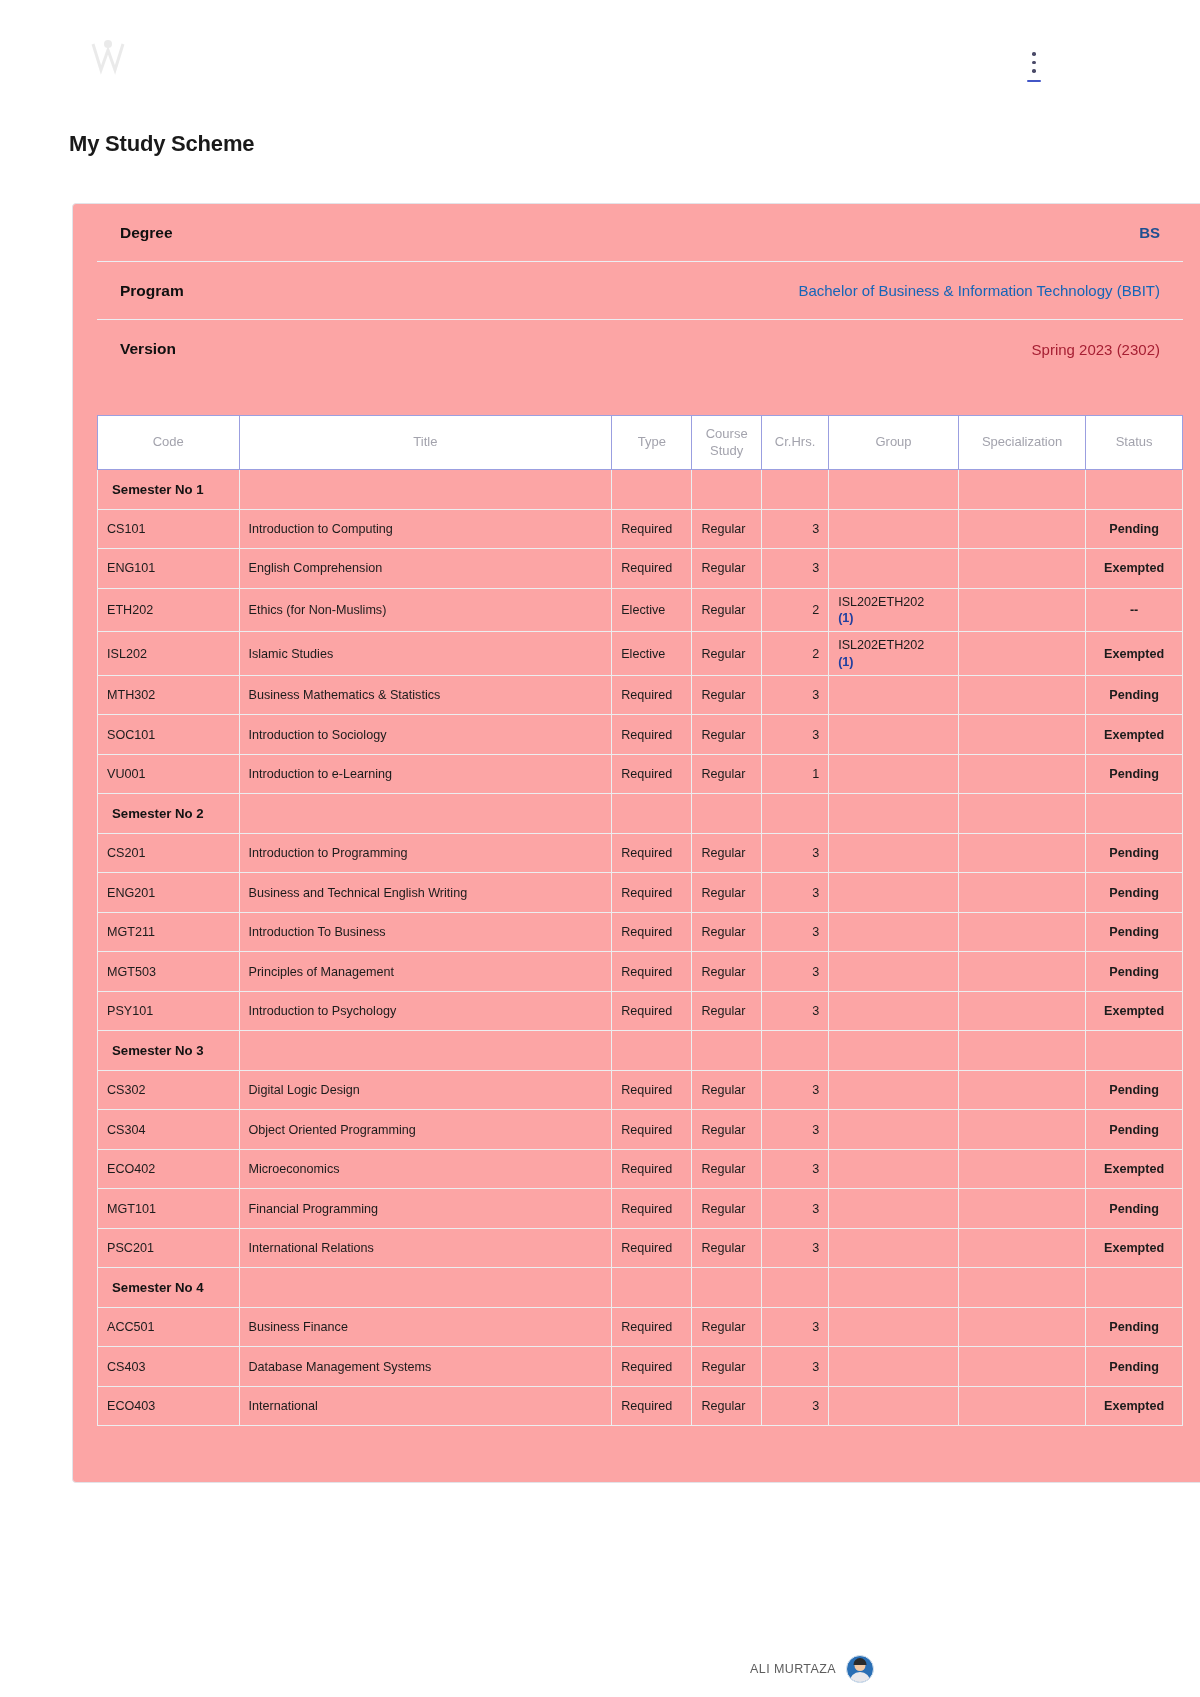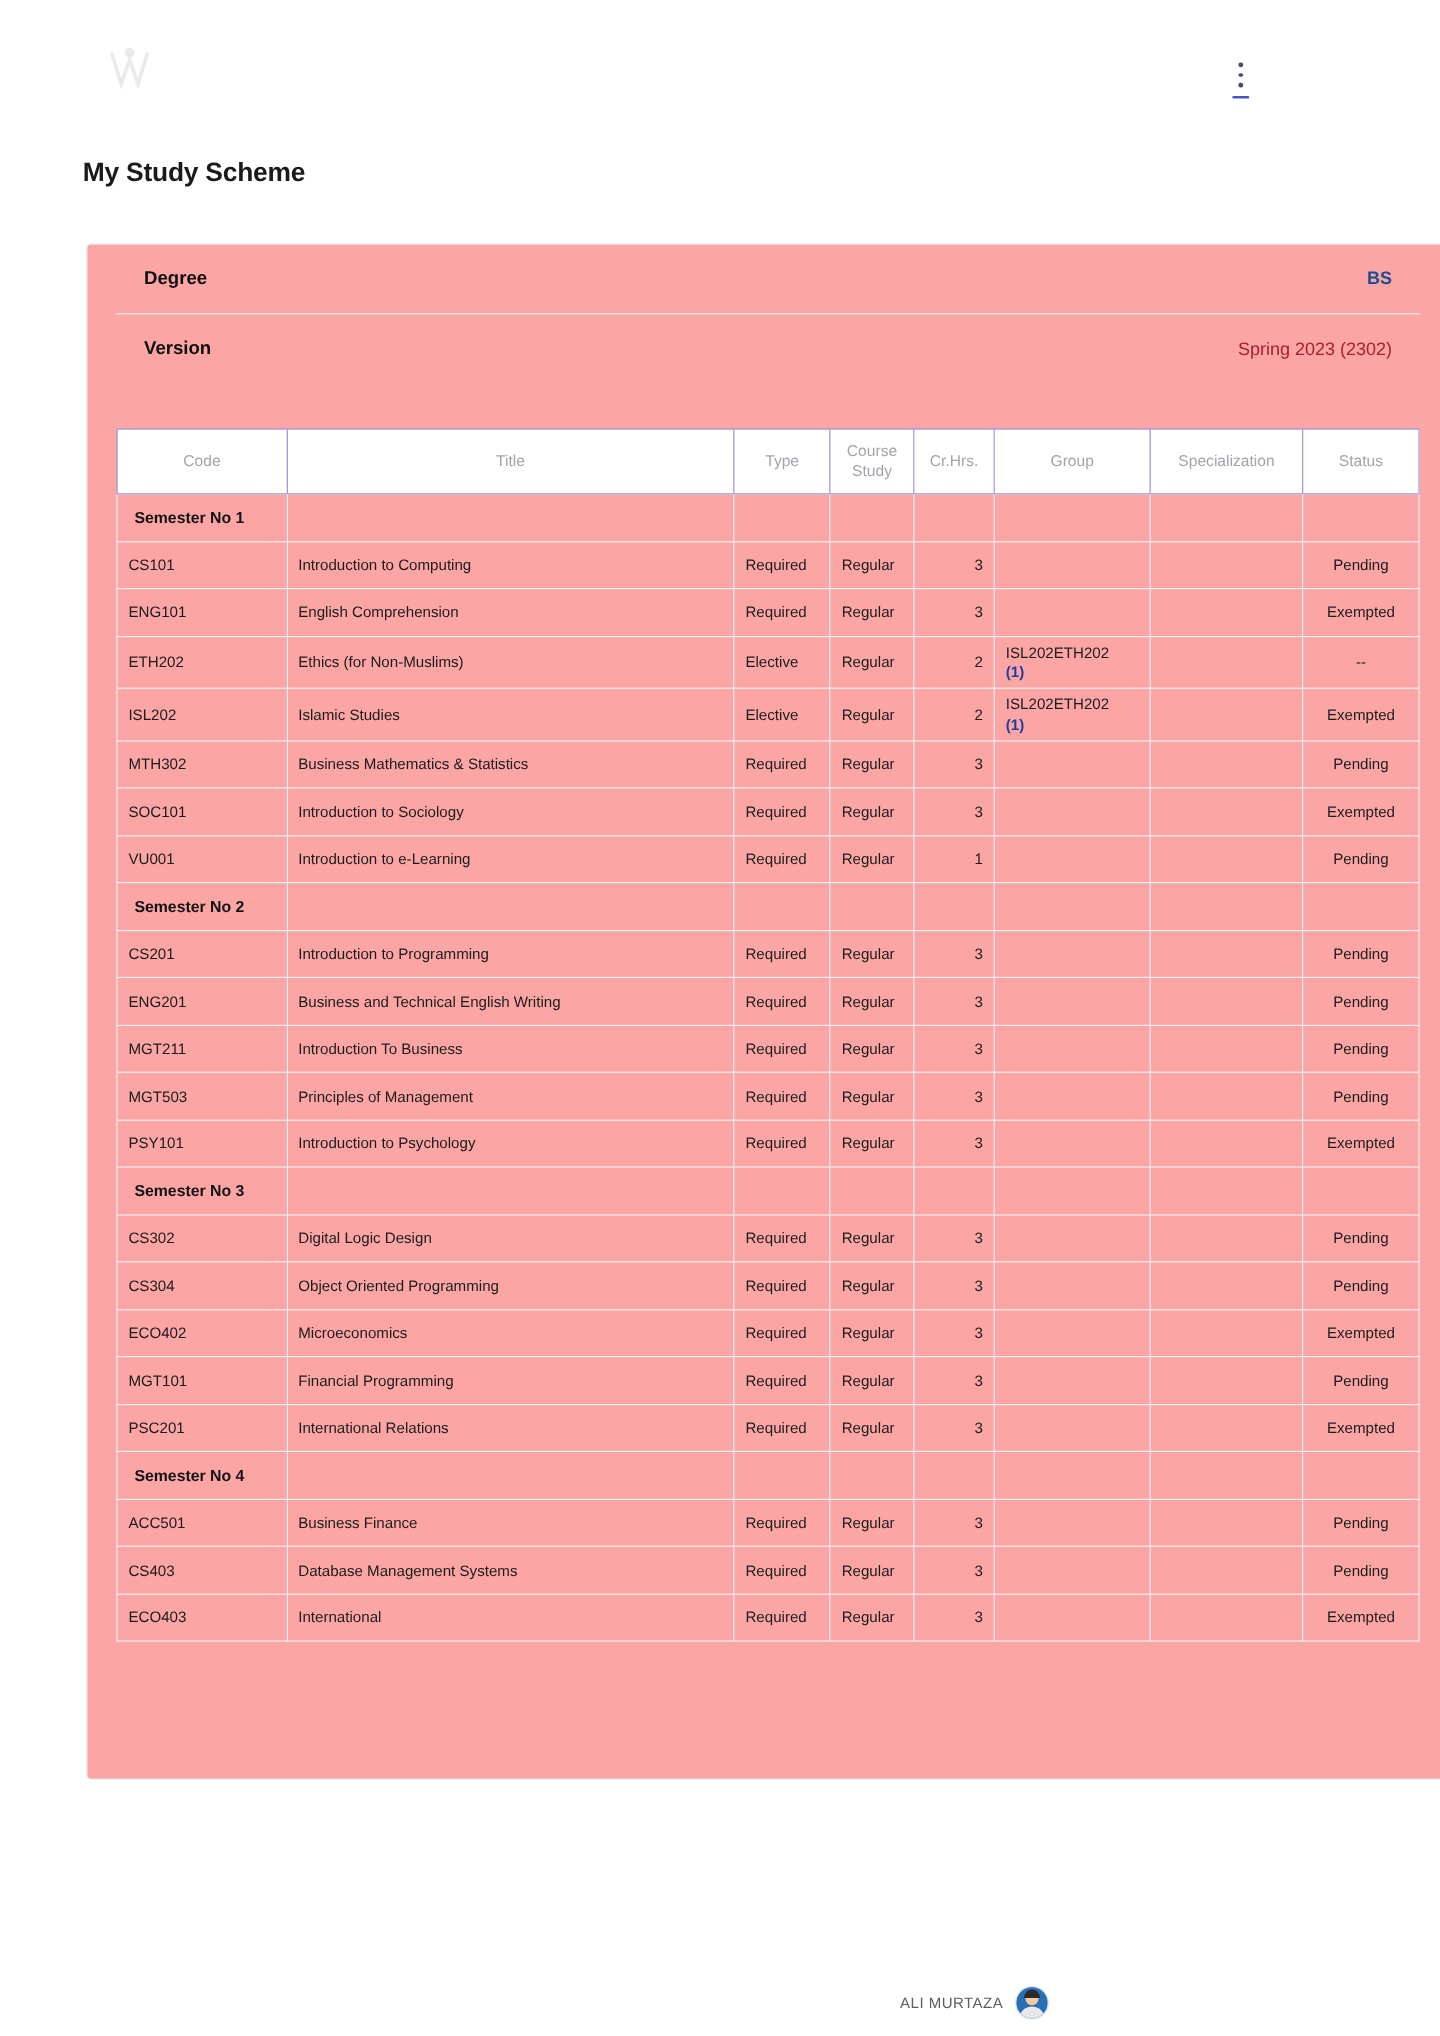--- a/index.html
+++ b/index.html
@@ -103,21 +103,21 @@
   .col-code    { width: 120px; }
   .col-title   { width: 316px; }
   .col-type    { width: 68px; }
   .col-ctype   { width: 59px; }
   .col-hrs     { width: 57px; }
   .col-group   { width: 110px; }
   .col-spec    { width: 108px; }
   .col-status  { width: 82px; }
 
   td.c-hrs { text-align: right; padding-right: 13px; }
-  td.c-status { text-align: center; font-weight: 400; font-size: 12.6px; }
+  td.c-status { text-align: center; font-weight: 700; font-size: 12.6px; }
   td.c-group { font-size: 11.4px; line-height: 1.3; }
   .grp-count { color: #1f3fa0; font-weight: 700; display:block; }
 
   .st-pending  { color: #ff0000; }
   .st-exempted { color: #098a09; }
   .st-dash     { color: #098a09; letter-spacing: 0px; }
 
   tr.sem-row td { height: 46px; }
   tr.sem-row td.c-code {
     font-weight: 700; font-size: 13.2px; color: #131313; padding-left: 14px;
@@ -174,20 +174,24 @@
   </div>
 
   <div class="page-title">My Study Scheme</div>
 
   <div class="card">
 
     <div class="info-list">
       <div class="info-row">
         <span class="info-label">Degree</span>
         <span class="info-value v-degree">BS</span>
+      </div>
+      <div class="info-row">
+        <span class="info-label">Program</span>
+        <span class="info-value v-program">Bachelor of Business &amp; Information Technology (BBIT)</span>
       </div>
       <div class="info-row" style="border-bottom:none;">
         <span class="info-label">Version</span>
         <span class="info-value v-version">Spring 2023 (2302)</span>
       </div>
     </div>
 
     <div class="table-wrap">
       <table class="scheme">
         <colgroup>

